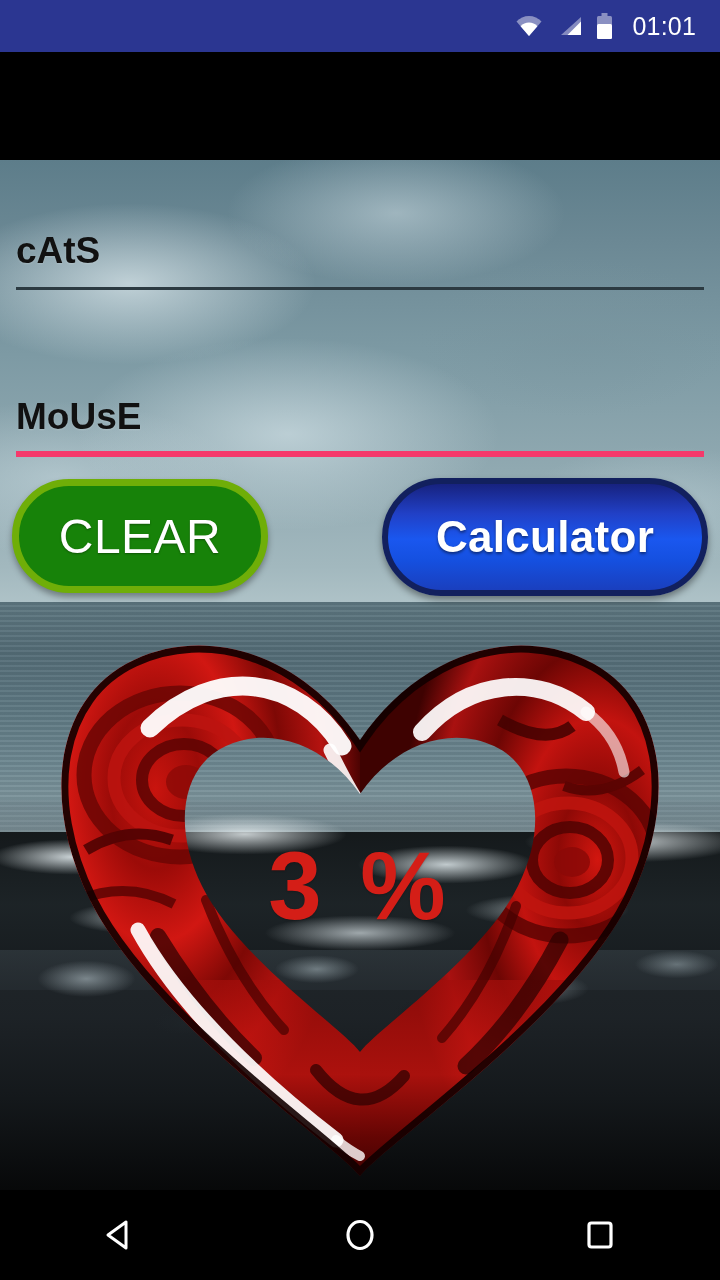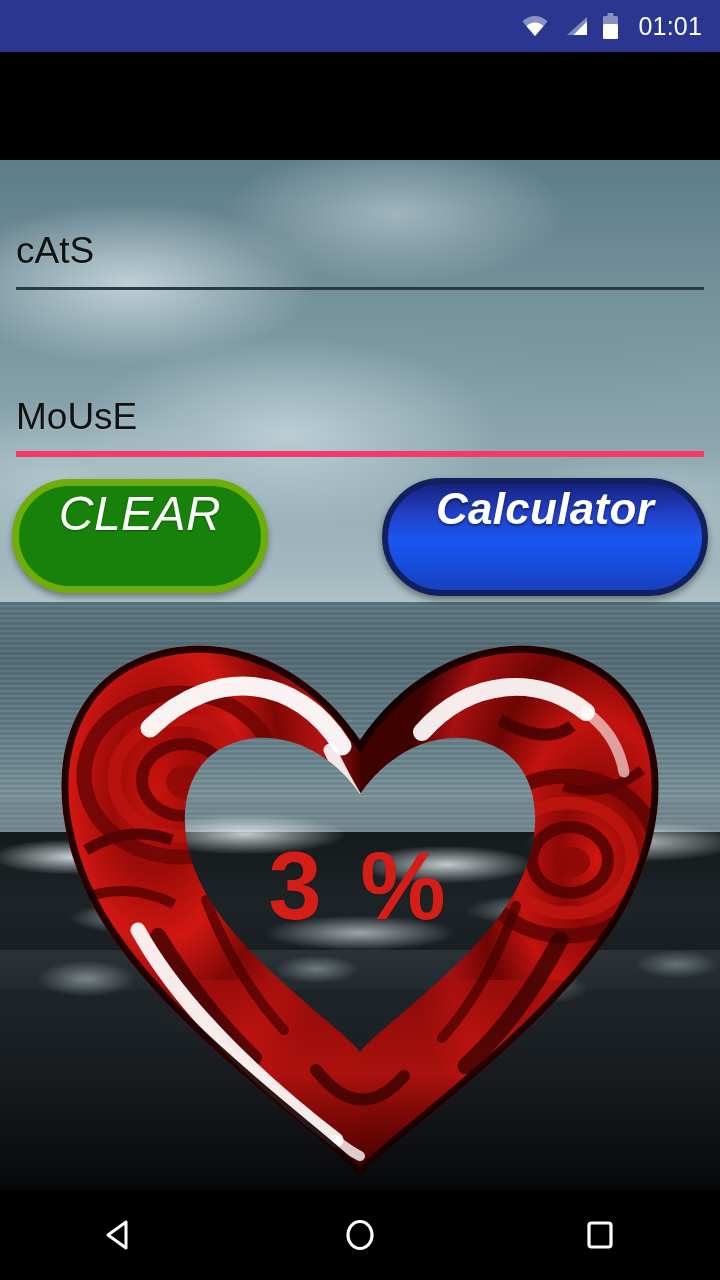--- a/index.html
+++ b/index.html
@@ -5,21 +5,21 @@
   * { margin:0; padding:0; box-sizing:border-box; }
   html,body{ width:720px; height:1280px; background:#000; overflow:hidden; }
   body{ font-family:"Liberation Sans","DejaVu Sans",sans-serif; }
 
   .phone{ position:relative; width:720px; height:1280px; overflow:hidden; background:#000; }
 
   
   .statusbar{
     position:absolute; left:0; top:0; width:720px; height:52px;
     background:#2b3691; display:flex; align-items:center;
-    justify-content:flex-end; padding-right:18px; z-index:40;
+    justify-content:flex-end; padding-right:24px; z-index:40;
   }
   .sb-icons{ display:flex; align-items:center; gap:13px; }
   .ic-wifi{ width:30px; height:22px; position:relative; }
   .ic-sig{ width:26px; height:22px; position:relative; }
   .ic-batt{ width:17px; height:26px; position:relative; }
   .sb-time{ color:#fff; font-size:25px; letter-spacing:.2px; margin-left:6px; }
 
   
   .appbar{
     position:absolute; left:0; top:52px; width:720px; height:108px;
@@ -71,33 +71,33 @@
       radial-gradient(ellipse 80px 24px at 74% 16%, rgba(202,219,225,.42), rgba(202,219,225,0) 70%),
       radial-gradient(ellipse 60px 20px at 94% 6%, rgba(196,214,221,.4), rgba(196,214,221,0) 70%),
       radial-gradient(ellipse 48px 18px at 26% 30%, rgba(30,36,40,.85), rgba(30,36,40,0) 72%),
       radial-gradient(ellipse 54px 20px at 60% 26%, rgba(26,31,35,.8), rgba(26,31,35,0) 72%),
       linear-gradient(rgba(58,68,74,.55) 0%, rgba(34,40,45,.85) 28%, #14181b 62%, #070809 100%);
   }
 
   
   .field{ position:absolute; left:16px; width:688px; z-index:20; }
   .field .val{
-    font-size:37px; font-weight:normal; color:#111; line-height:1;
+    font-size:37px; font-weight:bold; color:#111; line-height:1;
     text-shadow:0 1px 2px rgba(255,255,255,.18);
   }
   .field .rule{ width:100%; margin-top:18px; }
   #field1{ top:232px; }
   #field1 .rule{ height:3px; background:#2c3a41; }
   #field2{ top:398px; }
   #field2 .rule{ height:6px; background:#f5396b; margin-top:16px; }
 
   
   .btn{
-    position:absolute; z-index:22; display:flex; 
-    justify-content:center; cursor:pointer; user-select:none;font-style:italic;
+    position:absolute; z-index:22; display:flex; align-items:center;
+    justify-content:center; cursor:pointer; user-select:none;
   }
   #btn-clear{
     left:12px; top:479px; width:256px; height:114px; border-radius:57px;
     background:#178209; border:7px solid #6fae08;
     box-shadow:0 4px 6px rgba(0,0,0,.35);
   }
   #btn-clear span{ color:#fff; font-size:48px; letter-spacing:.5px;
     text-shadow:0 1px 2px rgba(0,0,0,.35); }
   #btn-calc{
     left:382px; top:478px; width:326px; height:118px; border-radius:59px;

